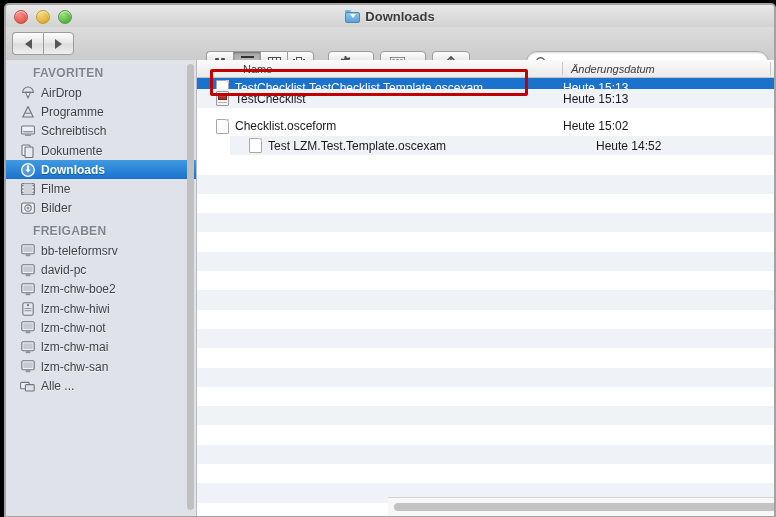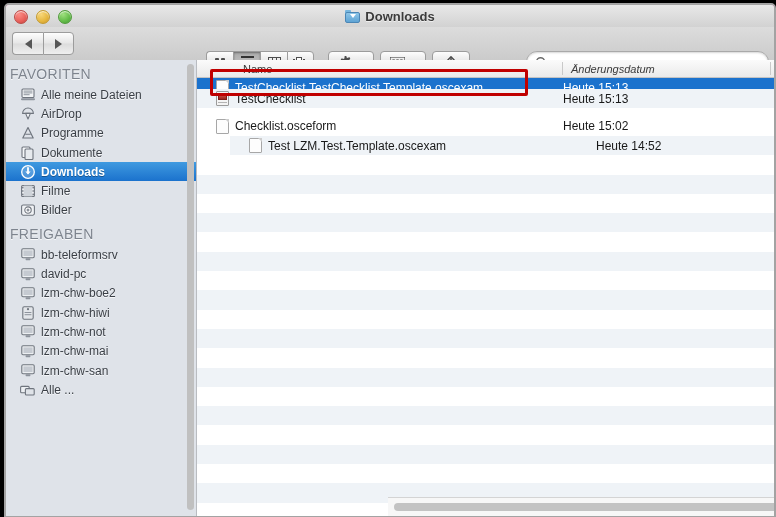--- a/index.html
+++ b/index.html
@@ -126,22 +126,22 @@
   .body{position:absolute;left:0;top:55px;width:768px;height:456px;}
 
   
   .sidebar{
     position:absolute;left:0;top:0;width:190px;height:456px;
     background:#dfe3e9;
     overflow:hidden;
     border-right:1px solid #b9bcc1;
   }
   .sb-section{
-    font-size:14px;font-weight:normal;color:#7d848e;letter-spacing:.3px;
-    padding:6px 0 3px 4px;text-shadow:0 1px 0 rgba(255,255,255,.8);
+    font-size:12px;font-weight:bold;color:#7d848e;letter-spacing:.3px;
+    padding:6px 0 3px 27px;text-shadow:0 1px 0 rgba(255,255,255,.8);
   }
   .sb-item{
     height:19.3px;display:flex;align-items:center;gap:6px;padding-left:14px;
     font-size:12px;color:#3a3f46;text-shadow:0 1px 0 rgba(255,255,255,.7);
     white-space:nowrap;
   }
   .sb-item.sel{
     background:linear-gradient(to bottom,#3f9ae0 0%,#1b72cd 100%);
     color:#fff;font-weight:bold;text-shadow:0 1px 0 rgba(0,0,0,.32);
   }
@@ -325,47 +325,45 @@
       </div>
     </div>
 
     <div class="body">
 
       <div class="sidebar">
         <div id="sb-content">
             <div class="sb-section">FAVORITEN</div>
             <div class="sb-item">
               <span class="sb-icon">
-                <svg width="14" height="13" viewBox="0 0 14 13">
-                  <rect x="1" y="1" width="12" height="8.5" rx="1" fill="#f2f4f6" stroke="#6f757e" stroke-width="1.1"></rect>
-                  <rect x="2.6" y="2.6" width="8.8" height="1" fill="#8d939c"></rect>
-                  <rect x="2.6" y="4.4" width="8.8" height="1" fill="#8d939c"></rect>
-                  <rect x="2.6" y="6.2" width="6" height="1" fill="#8d939c"></rect>
-                  <rect x="0" y="10.3" width="14" height="2" rx="1" fill="#8d939c"></rect>
-                </svg>
-              </span>
-              <span class="sb-label">Alle meine Dateien</span>
-            </div>
-            <div class="sb-item">
-              <span class="sb-icon">
                 <svg width="14" height="14" viewBox="0 0 14 14">
                   <path d="M1.6 6.4a5.4 5.4 0 0 1 10.8 0z" fill="#dfe3e9" stroke="#6f757e" stroke-width="1.1" stroke-linejoin="round"></path>
                   <path d="M4.6 6.4 7 12l2.4-5.6z" fill="#f4f6f8" stroke="#6f757e" stroke-width="1.1" stroke-linejoin="round"></path>
                 </svg>
               </span>
               <span class="sb-label">AirDrop</span>
             </div>
             <div class="sb-item">
               <span class="sb-icon">
                 <svg width="14" height="14" viewBox="0 0 14 14">
                   <path d="M7 1.6 12.2 12H1.8z" fill="none" stroke="#6f757e" stroke-width="1.2" stroke-linejoin="round"></path>
                   <path d="M4.3 8.2h5.4" stroke="#6f757e" stroke-width="1.1"></path>
                 </svg>
               </span>
               <span class="sb-label">Programme</span>
+            </div>
+            <div class="sb-item">
+              <span class="sb-icon">
+                <svg width="14" height="12" viewBox="0 0 14 12">
+                  <rect x="0.6" y="1" width="12.8" height="8" rx="1" fill="#eef1f4" stroke="#6f757e" stroke-width="1.1"></rect>
+                  <rect x="2.2" y="6" width="9.6" height="1.4" fill="#8d939c"></rect>
+                  <rect x="4" y="9.6" width="6" height="1.4" rx=".6" fill="#8d939c"></rect>
+                </svg>
+              </span>
+              <span class="sb-label">Schreibtisch</span>
             </div>
             <div class="sb-item">
               <span class="sb-icon">
                 <svg width="14" height="14" viewBox="0 0 14 14">
                   <rect x="1" y="1" width="8" height="10.5" rx="1" fill="#f4f6f8" stroke="#6f757e" stroke-width="1.1"></rect>
                   <rect x="4" y="3" width="8" height="10.5" rx="1" fill="#e7eaee" stroke="#6f757e" stroke-width="1.1"></rect>
                 </svg>
               </span>
               <span class="sb-label">Dokumente</span>
             </div>

